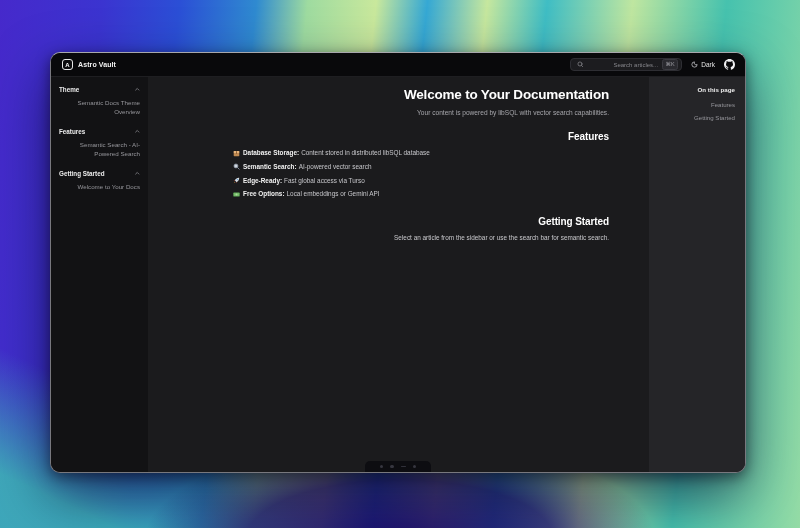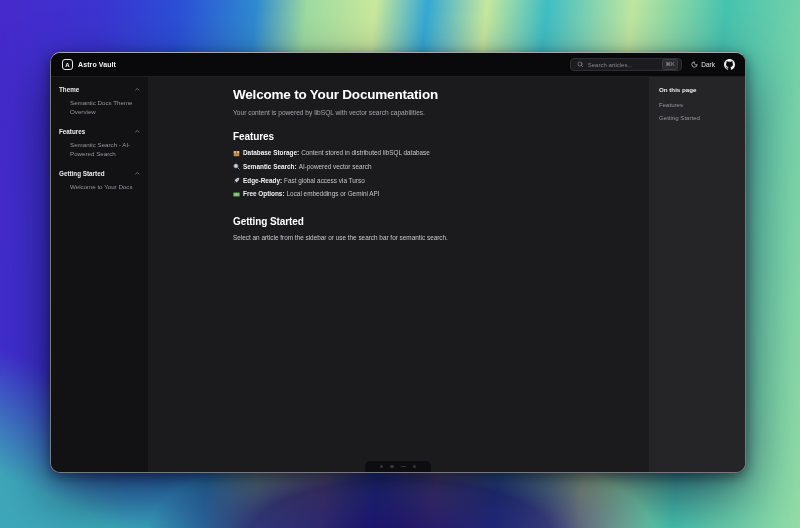--- a/index.html
+++ b/index.html
@@ -11,20 +11,21 @@
   
   .desktop{
     position:absolute;inset:0;
     background:
       radial-gradient(ellipse 340px 130px at 50% 102%, rgba(26,8,105,.96) 0%, rgba(28,10,110,.75) 45%, rgba(28,10,110,0) 75%),
       linear-gradient(205deg, rgba(0,0,0,0) 80%, rgba(62,188,183,.85) 94%),
       linear-gradient(96deg,
         #4629cb 0%, #3b34d0 12%, #2b4fd6 21%, #2f8ad0 30%,
         #9edba0 36%, #c9e89c 44%, #35a8d4 50%, #c6e79e 57%,
         #3fbdc4 64%, #bfe6a0 74%, #46c2ae 85%, #95dca6 100%);
+    text-align: right;
   }
   
   .window{
     position:absolute;left:50px;top:52px;width:696px;height:421px;
     background:#1b1b1d;border-radius:10px;
     border:1px solid #78787e;border-top-color:#a7a7ac;
     box-shadow:0 22px 55px rgba(8,4,40,.6), 0 4px 14px rgba(0,0,0,.5);
     overflow:hidden;display:flex;flex-direction:column;box-sizing:border-box;
   }
   

